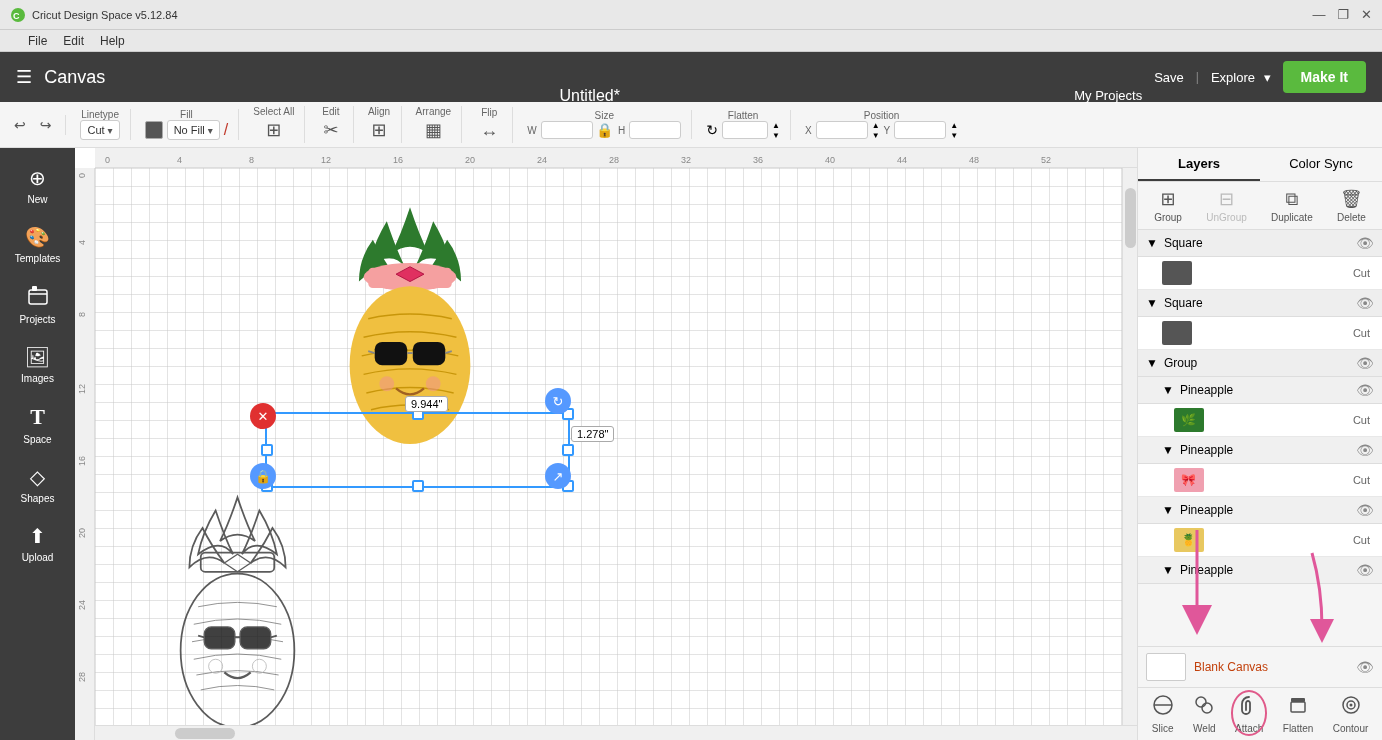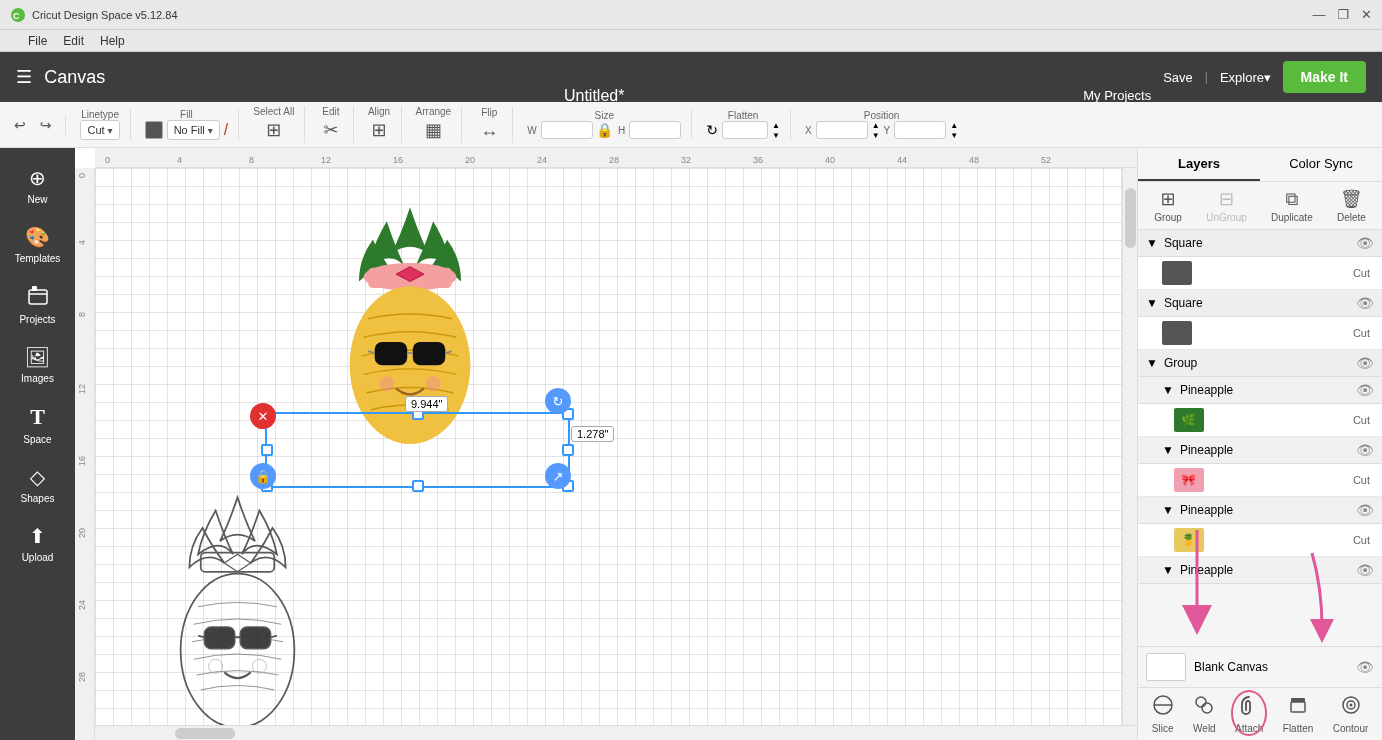--- a/index.html
+++ b/index.html
@@ -31,21 +31,21 @@
       padding: 0 16px;
     }
     #topbar .left { display: flex; align-items: center; gap: 12px; }
     #topbar .hamburger { color: white; font-size: 18px; cursor: pointer; }
     #topbar .canvas-title { color: white; font-size: 18px; font-weight: 500; }
     #topbar .center { color: white; font-size: 16px; margin-top: 37px; }
     #topbar .right { display: flex; align-items: center; gap: 12px; }
     #topbar .my-projects { color: white; font-size: 13px; cursor: pointer; margin-top: 37px; }
     #topbar .save-btn { color: white; font-size: 13px; cursor: pointer; }
     #topbar .sep { color: #888; }
-    #topbar .explore-btn { color: white; font-size: 13px; cursor: pointer; display: flex; align-items: center; gap: 0; }
+    #topbar .explore-btn { color: white; font-size: 13px; cursor: pointer; display: flex; align-items: center; gap: 9px; }
     #topbar .make-it-btn {
       background: #5aba3e; color: white; border: none;
       padding: 8px 18px; border-radius: 4px; font-size: 14px; font-weight: bold; cursor: pointer;
     }
 
     
     #toolbar {
       width: 100%; height: 46px; background: #f5f5f5;
       display: flex; align-items: center; padding: 0 10px; gap: 10px;
       border-bottom: 1px solid #ddd;
@@ -187,21 +187,21 @@
 
     
     #bottom-panel {
       border-top: 1px solid #ddd; background: #f5f5f5;
     }
     .blank-canvas-row {
       display: flex; align-items: center; padding: 6px 8px; gap: 8px;
       border-bottom: 1px solid #ddd;
     }
     .blank-canvas-swatch { width: 40px; height: 28px; background: white; border: 1px solid #ccc; border-radius: 2px; }
-    .blank-canvas-label { font-size: 12px; color: #000000; flex: 1; }
+    .blank-canvas-label { font-size: 12px; color: #c2410c; flex: 1; }
     #bottom-tools {
       display: flex; justify-content: space-around; padding: 6px 4px;
     }
     .bt-item {
       display: flex; flex-direction: column; align-items: center; gap: 2px;
       font-size: 10px; color: #555; cursor: pointer;
     }
     .bt-item .bt-icon { font-size: 18px; }
 
     

